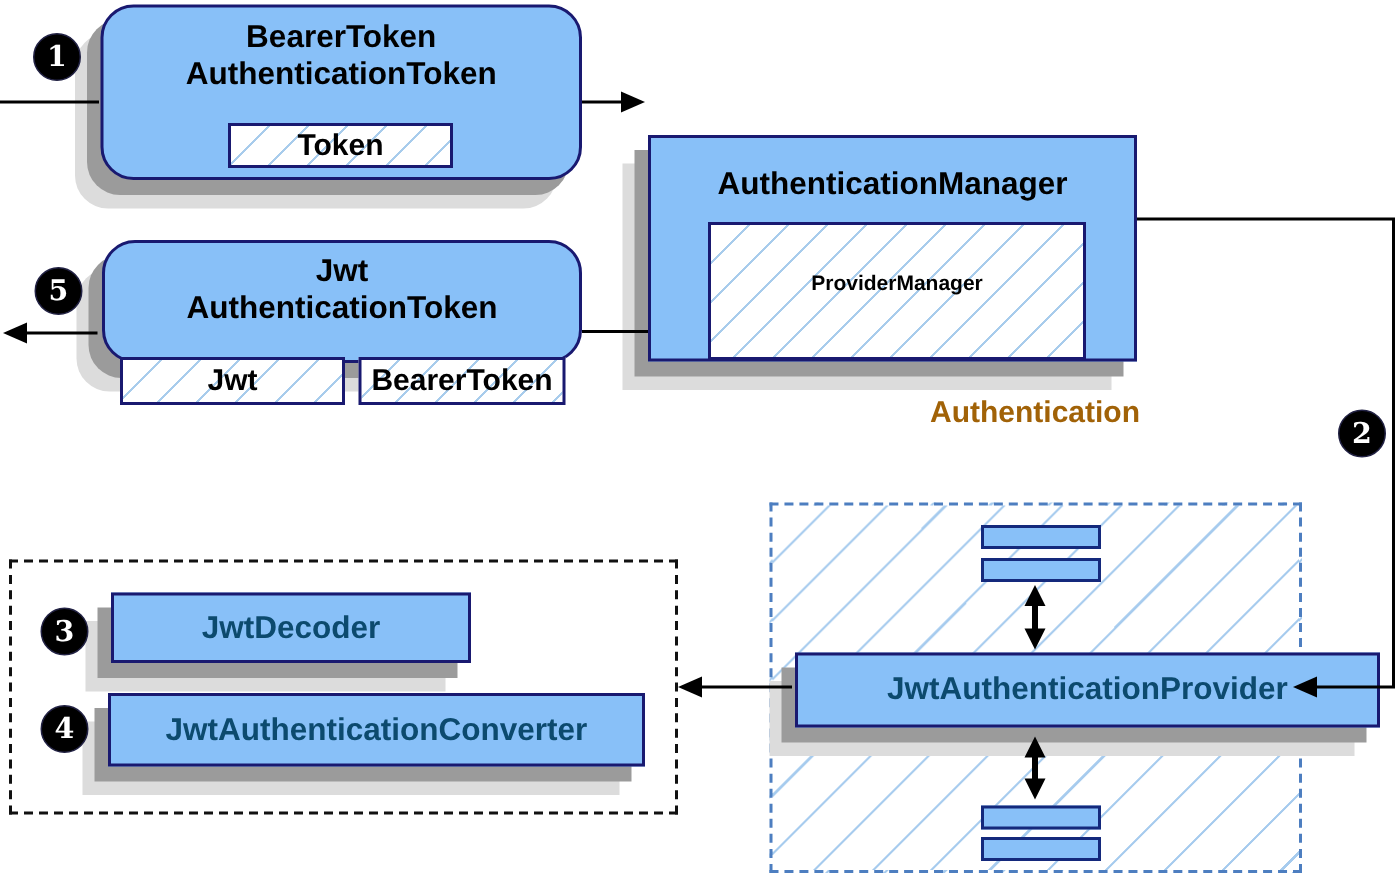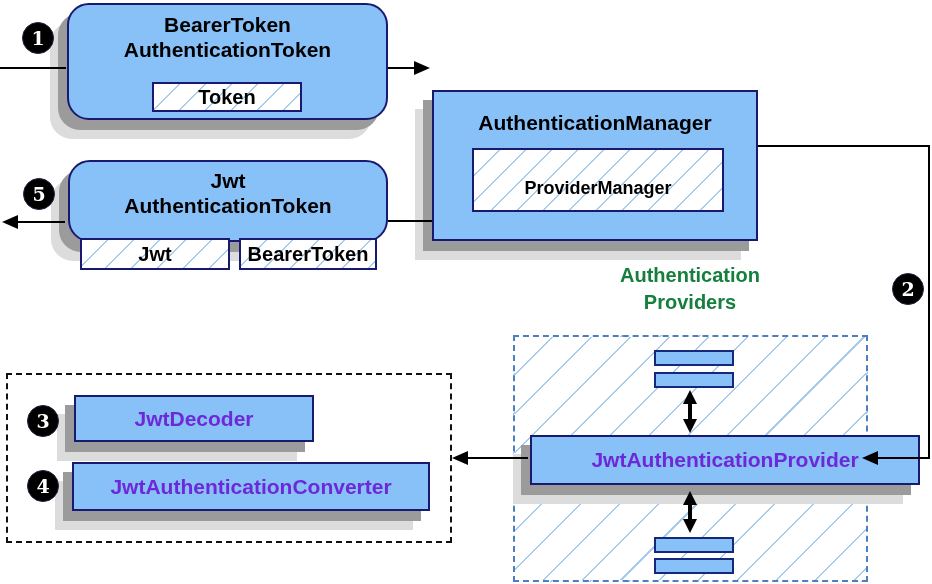--- a/index.html
+++ b/index.html
@@ -47,32 +47,32 @@
       repeating-linear-gradient(135deg, transparent 0px, transparent 26px, #a6cbee 26px, #a6cbee 27.5px),
       #ffffff;
     z-index: 1;
   }
   .mini-bar {
     position: absolute; width: 80px; height: 16px;
     background: #88C0F8; border: 2px solid #14297c; box-sizing: border-box;
   }
   .providers-title {
     position: absolute; left: 575px; top: 262px; width: 230px;
-    text-align: center; font-weight: bold; font-size: 20px; line-height: 27px; color: #15803d;
+    text-align: center; font-weight: bold; font-size: 20px; line-height: 27px; color: #a16207;
     z-index: 2;
   }
 
   
   .decoder-region {
     position: absolute; left: 6px; top: 373px; width: 446px; height: 170px;
     border: 2px dashed #111111; box-sizing: border-box; z-index: 1;
   }
   .label-box {
     display: flex; align-items: center; justify-content: center;
-    font-weight: bold; font-size: 21px; color: #6d28d9;
+    font-weight: bold; font-size: 21px; color: #0c4a6e;
   }
 
   
   .step-badge {
     position: absolute; width: 30px; height: 30px; border-radius: 50%;
     background: #000000; color: #ffffff;
     display: flex; align-items: center; justify-content: center;
     font-family: "DejaVu Serif", serif; font-weight: bold; font-size: 19px;
     border: 1px solid #222244;
     z-index: 4;
@@ -88,21 +88,20 @@
     <div class="mini-bar" style="left:139px; top:35px;"></div>
     <div class="node label-box" style="left:15px; top:98px; width:390px; height:50px;">
       <span>JwtAuthenticationProvider</span>
     </div>
     <div class="mini-bar" style="left:139px; top:200px;"></div>
     <div class="mini-bar" style="left:139px; top:221px;"></div>
   </div>
 
   <div class="providers-title">
     <div>Authentication</div>
-    <div>Providers</div>
   </div>
 
   <div class="decoder-region">
     <div class="node label-box" style="left:66px; top:20px; width:240px; height:47px;">
       <span>JwtDecoder</span>
     </div>
     <div class="node label-box" style="left:64px; top:87px; width:358px; height:49px;">
       <span>JwtAuthenticationConverter</span>
     </div>
   </div>
@@ -127,21 +126,21 @@
     </div>
     <div class="chip" style="left:169px; top:76px; width:138px; height:32px; line-height:28px;">
       <span>BearerToken</span>
     </div>
   </div>
 
   <div class="node" style="left:432px; top:69px; width:326px; height:151px;margin-top:21px;">
     <div class="node-title" style="top:18px;">
       <div>AuthenticationManager</div>
     </div>
-    <div class="chip" style="left:38px; top:56px; width:252px; height:64px; line-height:76px; font-size:18px;">
+    <div class="chip" style="left:38px; top:56px; width:252px; height:92px; line-height:76px; font-size:14px;">
       <span>ProviderManager</span>
     </div>
   </div>
 
   <div class="step-badge" style="left:22px; top:22px;">
     <span>1</span>
   </div>
   <div class="step-badge" style="left:892px; top:273px;">
     <span>2</span>
   </div>

